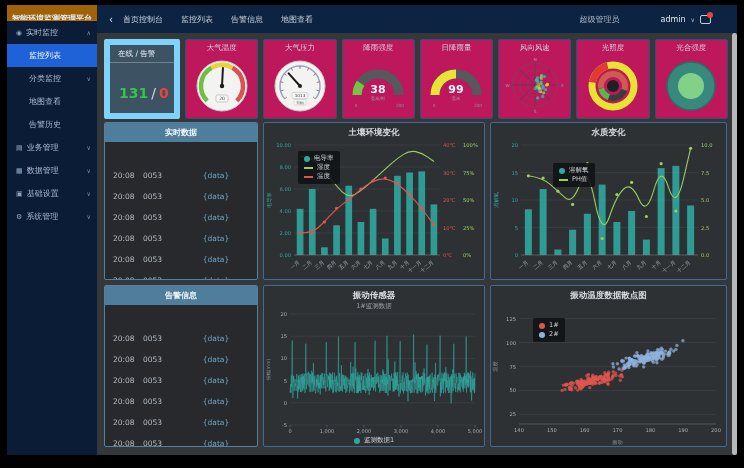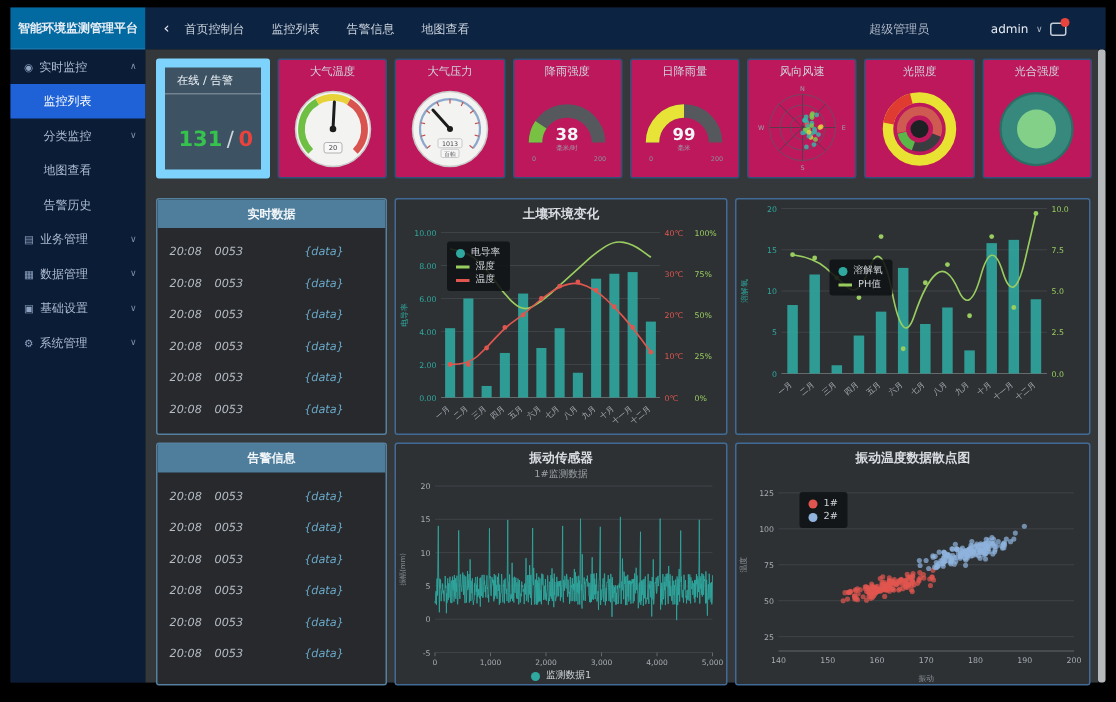--- a/index.html
+++ b/index.html
@@ -2,22 +2,22 @@
 <html><head>
 <meta charset="utf-8">
 <style>
   * { margin:0; padding:0; box-sizing:border-box; }
   html,body { width:744px; height:468px; background:#000; overflow:hidden;
     font-family:"DejaVu Sans","Liberation Sans",sans-serif; }
   .window { position:absolute; left:7px; top:5px; width:730px; height:450px; background:#101418; }
 
   
   .sidebar { position:absolute; left:0; top:0; width:90px; height:450px; background:#0a1c36; }
-  .logo { height:28px; line-height:28px; text-align:center; color:#e8eef6; font-size:8px; font-weight:bold;
-    background:#0369a1; border-bottom:1px solid rgba(255,255,255,.08); white-space:nowrap; overflow:hidden; }
+  .logo { height:16px; line-height:28px; text-align:center; color:#e8eef6; font-size:8px; font-weight:bold;
+    background:#a16207; border-bottom:1px solid rgba(255,255,255,.08); white-space:nowrap; overflow:hidden; }
   .side-item { height:23px; display:flex; align-items:center; padding:0 6px 0 9px; color:#aebcd2; font-size:8px; cursor:pointer; }
   .side-item.child { padding-left:22px; }
   .side-item.active { background:#1f62d7; color:#fff; }
   .s-icon { font-size:7px; margin-right:4px; color:#8fa3c0; }
   .s-label { flex:1; white-space:nowrap; overflow:hidden; }
   .s-arrow { font-size:6px; color:#7d91ad; }
 
   
   .topbar { position:absolute; left:90px; top:0; width:640px; height:28px; background:#0d2342;
     display:flex; align-items:center; color:#c9d2dc; font-size:8px; }
@@ -43,28 +43,28 @@
   .g-body svg { display:block; }
 
   .card.stat { width:76px; background:#3d5364; border:6px solid #7dd3fc; }
   .stat-head { height:18px; line-height:18px; padding-left:8px; font-size:7.5px; color:#eef3f7;
     border-bottom:1px solid rgba(255,255,255,.28); }
   .stat-body { height:60px; display:flex; align-items:center; padding-left:9px; font-size:14px; font-weight:bold; }
   .stat-body .ok { color:#35c24d; }
   .stat-body .sep { color:#d0d6da; margin:0 3px; font-weight:normal; }
   .stat-body .bad { color:#e8433c; }
 
-  .grid { display:flex; gap:5px; margin-top:13px; }
+  .grid { display:flex; gap:5px; margin-top:3px; }
   .col-left { width:154px; display:flex; flex-direction:column; gap:5px; }
   .col-mid { width:222px; display:flex; flex-direction:column; gap:5px; }
   .col-right { width:237px; display:flex; flex-direction:column; gap:5px; }
 
   .table-panel { background:#27292d; border:1px solid #55809f; border-radius:2px; overflow:hidden; }
   .tp-head { height:19px; line-height:19px; text-align:center; background:#4e7e9c; color:#f2f6f9; font-size:8px; font-weight:bold; }
-  .tp-rows { padding-top:5px;font-style:italic; }
+  .tp-rows { padding-top:23px; }
   .t-row { height:21px; display:flex; align-items:center; padding:0 8px; font-size:7.5px; color:#b5bcc3; cursor:default; }
   .t-row .c-time { width:30px; }
   .t-row .c-id { width:40px; }
   .t-row .c-val { flex:1; text-align:center; color:#69a7c5; }
 
   .chart-panel { background:#2d3134; border:1px solid #416b96; border-radius:2px; position:relative;
     display:flex; flex-direction:column; overflow:hidden; }
   .ch-title { text-align:center; font-size:8.5px; font-weight:bold; color:#d8dce0; padding-top:4px; height:16px; white-space:nowrap; }
   .ch-sub { text-align:center; font-size:6.5px; color:#9aa0a6; height:9px; }
   .ch-body { flex:1; position:relative; }
@@ -491,20 +491,21 @@
                   <span class="sw-dot" style="background: rgb(47, 168, 159);"></span>
                   <span>监测数据1</span>
                 </span>
               </div>
             </div>
         </div>
       </div>
 
       <div class="col-right">
         <div class="chart-panel r158" id="water-panel">
+          <div class="ch-title">水质变化</div>
           <div class="ch-body" id="water-body">
               <svg viewBox="0 0 235 140" width="235" height="140">
                 <line x1="30" y1="6" x2="207" y2="6" stroke="#46494d" stroke-width="0.5"></line>
                 <text x="27" y="8" text-anchor="end" font-size="5.2" fill="#2fa89f">20</text>
                 <line x1="30" y1="33.5" x2="207" y2="33.5" stroke="#46494d" stroke-width="0.5"></line>
                 <text x="27" y="35.5" text-anchor="end" font-size="5.2" fill="#2fa89f">15</text>
                 <line x1="30" y1="61" x2="207" y2="61" stroke="#46494d" stroke-width="0.5"></line>
                 <text x="27" y="63" text-anchor="end" font-size="5.2" fill="#2fa89f">10</text>
                 <line x1="30" y1="88.5" x2="207" y2="88.5" stroke="#46494d" stroke-width="0.5"></line>
                 <text x="27" y="90.5" text-anchor="end" font-size="5.2" fill="#2fa89f">5</text>

